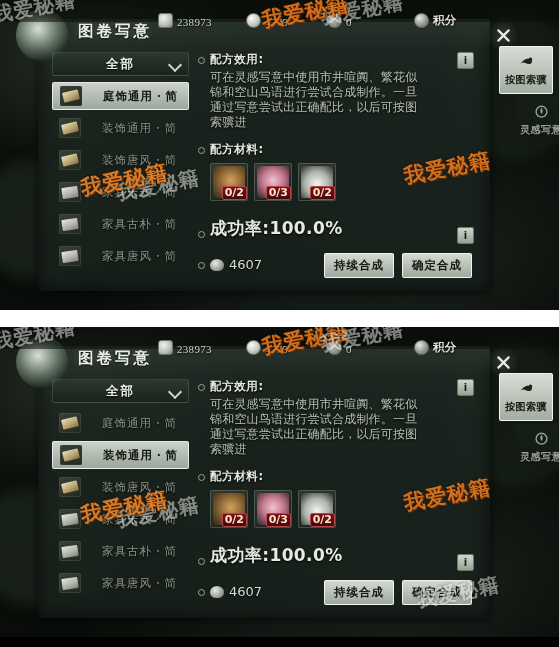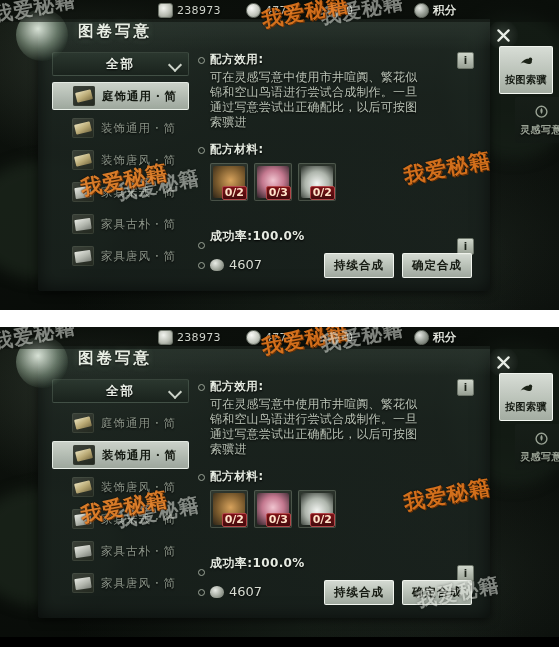--- a/index.html
+++ b/index.html
@@ -14,21 +14,21 @@
   }
   .gap{width:559px;height:17px;background:#ffffff;}
 
   
   .veg{position:absolute;border-radius:50%;filter:blur(7px);pointer-events:none;}
 
   
   .topbar{position:absolute;left:0;top:0;width:559px;height:22px;
     background:linear-gradient(180deg,rgba(10,14,10,.88),rgba(10,14,10,.55));
     display:flex;align-items:center;z-index:20;}
-  .cur{display:flex;align-items:center;gap:4px;position:absolute;top:3px;}
+  .cur{display:flex;align-items:flex-end;gap:4px;position:absolute;top:13px;font-family:Liberation Serif, serif;}
   .cur .ic{width:13px;height:13px;border-radius:50%;
     background:radial-gradient(circle at 35% 32%,#e6e9e4,#8d948b 60%,#5c6159);
     border:1px solid #6d746a;display:block;}
   .cur .ic.coin{background:radial-gradient(circle at 35% 32%,#fafbf8,#c7cbc2 55%,#888f84);}
   .cur .ic.sq{border-radius:3px;background:radial-gradient(circle at 35% 32%,#f2f4ef,#b9bdb3 60%,#7c8279);}
   .cur .v{color:#cfd4cb;font-size:11px;letter-spacing:.3px;text-shadow:0 1px 2px #000;}
   .cur .v.cn{font-size:11.5px;color:#dfe3da;font-weight:bold;}
 
   
   .dialog{position:absolute;left:38px;top:19px;width:452px;height:272px;z-index:10;
@@ -52,21 +52,21 @@
   
   .leftcol{position:absolute;left:14px;top:33px;width:137px;bottom:10px;}
   .dropdown{height:22px;border-radius:2px;display:flex;align-items:center;justify-content:center;position:relative;
     background:linear-gradient(180deg,rgba(44,56,48,.95),rgba(26,34,29,.95));
     border:1px solid rgba(110,128,112,.35);cursor:pointer;}
   .dropdown .dtxt{font-size:12.5px;color:#e9eee6;letter-spacing:2px;font-weight:bold;text-shadow:0 1px 2px #000;}
   .dropdown .chev{position:absolute;right:8px;top:7px;width:8px;height:8px;
     border-right:2px solid #cdd4ca;border-bottom:2px solid #cdd4ca;transform:rotate(45deg);}
 
   .rlist{margin-top:6px;}
-  .ritem{height:28px;display:flex;align-items:center;gap:7px;padding-left:20px;margin-bottom:4px;cursor:pointer;position:relative;}
+  .ritem{height:28px;display:flex;align-items:center;gap:21px;padding-left:7px;margin-bottom:4px;cursor:pointer;position:relative;}
   .ritem .thumb{width:22px;height:20px;flex:0 0 22px;border-radius:2px;
     background:linear-gradient(150deg,#3a4038,#23281f);position:relative;overflow:hidden;
     box-shadow:0 0 0 1px rgba(90,100,86,.35) inset;}
   .ritem .thumb i{position:absolute;left:3px;top:5px;width:16px;height:10px;display:block;
     background:linear-gradient(160deg,#e8dfb8,#b9a974 55%,#7e7148);transform:rotate(-14deg);border-radius:1px;}
   .ritem .thumb.stone i{background:linear-gradient(160deg,#e6e8e2,#b2b6ad 55%,#7d817a);transform:rotate(-8deg);height:11px;}
   .ritem .rlabel{font-size:11.5px;color:#8d968a;letter-spacing:1px;text-shadow:0 1px 2px #000;}
   .ritem.sel{background:linear-gradient(180deg,rgba(216,223,214,.93),rgba(176,186,175,.88));
     border:1px solid rgba(240,246,238,.85);border-radius:2px;height:26px;}
   .ritem.sel .rlabel{color:#12170f;font-weight:bold;text-shadow:none;}
@@ -87,21 +87,21 @@
   .mat{width:38px;height:38px;border-radius:2px;position:relative;overflow:hidden;cursor:pointer;
     background:linear-gradient(160deg,#303830,#1a201a);box-shadow:0 0 0 1px rgba(120,132,118,.45) inset;}
   .mat .art{position:absolute;inset:3px;border-radius:2px;}
   .mat.m1 .art{background:radial-gradient(circle at 55% 45%,#d7a25c,#7a5a2d 55%,#2d2418 100%);}
   .mat.m2 .art{background:radial-gradient(circle at 50% 45%,#f0c4cf,#c4788f 45%,#2b2026 100%);}
   .mat.m3 .art{background:radial-gradient(circle at 50% 55%,#f2f4f1,#aeb5ac 50%,#262c26 100%);}
   .mat .qty{position:absolute;right:1px;bottom:1px;min-width:17px;height:12px;border-radius:2px;
     background:linear-gradient(180deg,#7d1116,#430a0c);border:1px solid #b2474a;
     color:#ffe3c9;font-size:11px;font-weight:bold;line-height:11px;text-align:center;padding:0 2px;}
 
-  .rate{position:relative;padding-left:12px;margin-top:27px;font-size:12px;color:#e6ebe2;font-weight:bold;letter-spacing:.4px;text-shadow:0 1px 2px #000;}
+  .rate{position:relative;padding-left:12px;margin-top:16px;font-size:17px;color:#e6ebe2;font-weight:bold;letter-spacing:.4px;text-shadow:0 1px 2px #000;}
 
   .costrow{position:absolute;left:0;bottom:4px;width:100%;height:24px;}
   .cost{position:absolute;left:12px;top:4px;display:flex;align-items:center;gap:5px;}
   .cost .cic{width:14px;height:12px;border-radius:50% 50% 45% 45%;
     background:radial-gradient(circle at 38% 35%,#e9ece6,#9aa096 60%,#636a60);}
   .cost .cv{font-size:13px;color:#d7dcd2;text-shadow:0 1px 2px #000;}
   .abtn{position:absolute;top:0;width:68px;height:23px;border-radius:2px;cursor:pointer;
     background:linear-gradient(180deg,rgba(222,228,220,.95),rgba(171,180,169,.92));
     border:1px solid rgba(246,250,244,.9);
     display:flex;align-items:center;justify-content:center;

